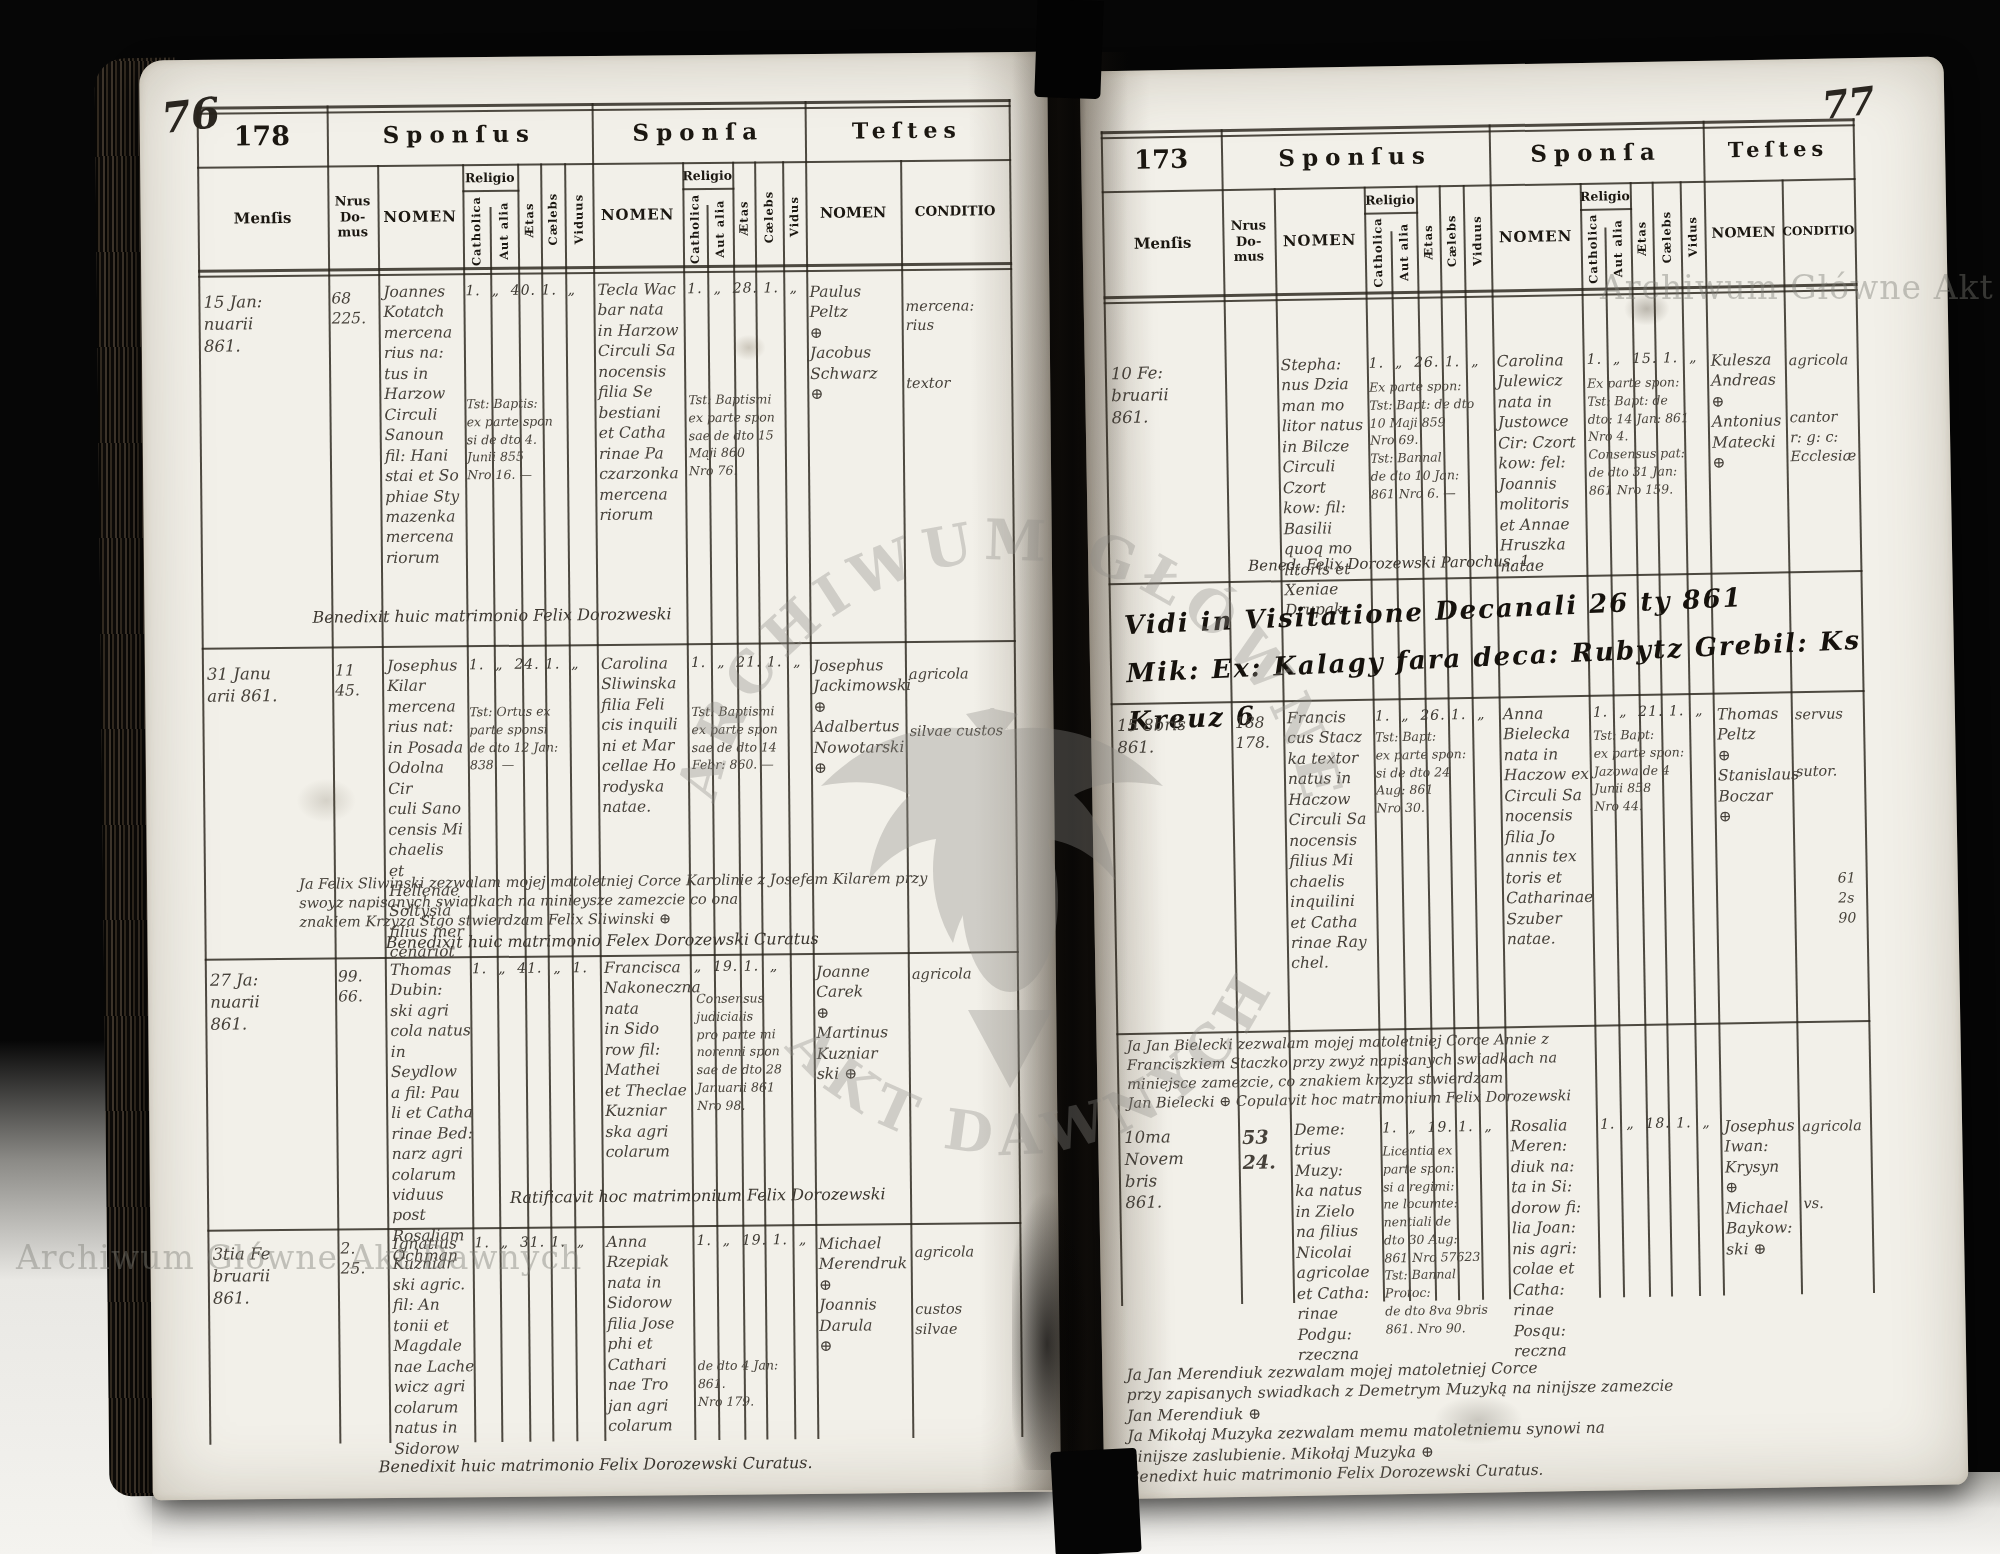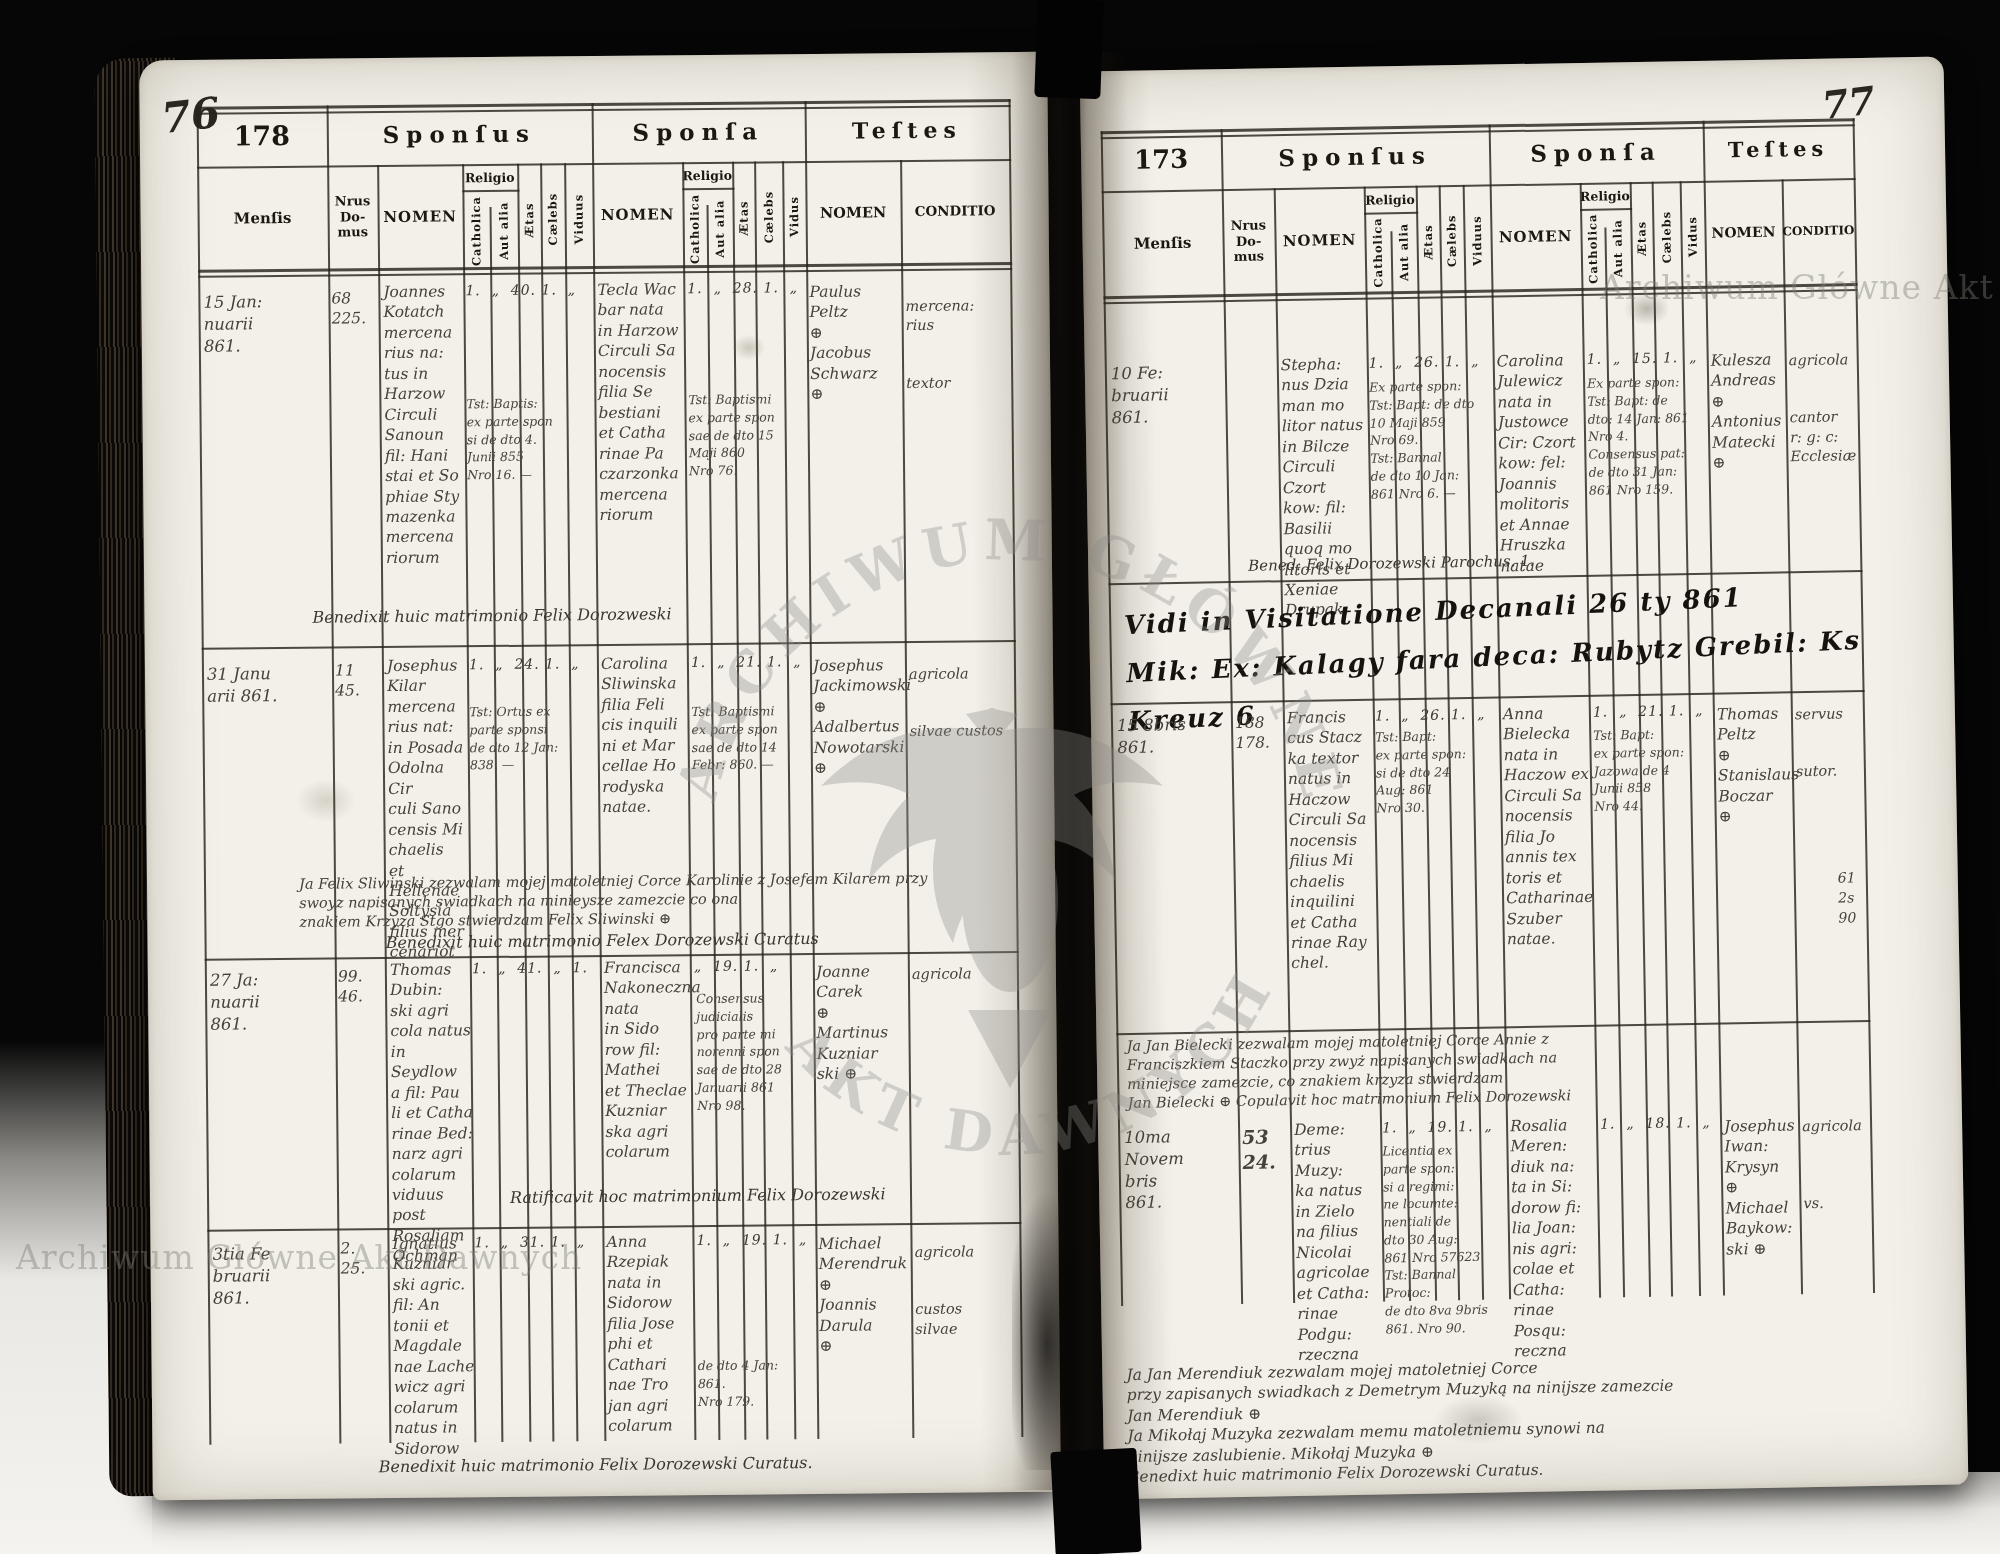--- a/index.html
+++ b/index.html
@@ -231,21 +231,21 @@
 silvae custos</div>
     <div class="h" style="left:152px;top:816px;width:690px;font-size:14.5px;line-height:1.3;">Ja Felix Sliwinski zezwalam mojej matoletniej Corce Karolinie z Josefem Kilarem przy
 swoyz napisanych swiadkach na minieysze zamezcie co ona
 znakiem Krzyza Stgo stwierdzam  Felix Sliwinski ⊕</div>
     <div class="h note" style="left:238px;top:874px;width:580px;">Benedixit huic matrimonio Felex Dorozewski Curatus</div>
 
     <div class="h mens" style="left:62px;top:910px;width:122px;">27 Ja:
 nuarii
 861.</div>
     <div class="h dom" style="left:190px;top:908px;width:46px;">99.
-46.</div>
+66.</div>
     <div class="h name" style="left:242px;top:902px;width:82px;">Thomas
 Dubin:
 ski agri
 cola natus
 in Seydlow
 a fil: Pau
 li et Catha
 rinae Bed:
 narz agri
 colarum

